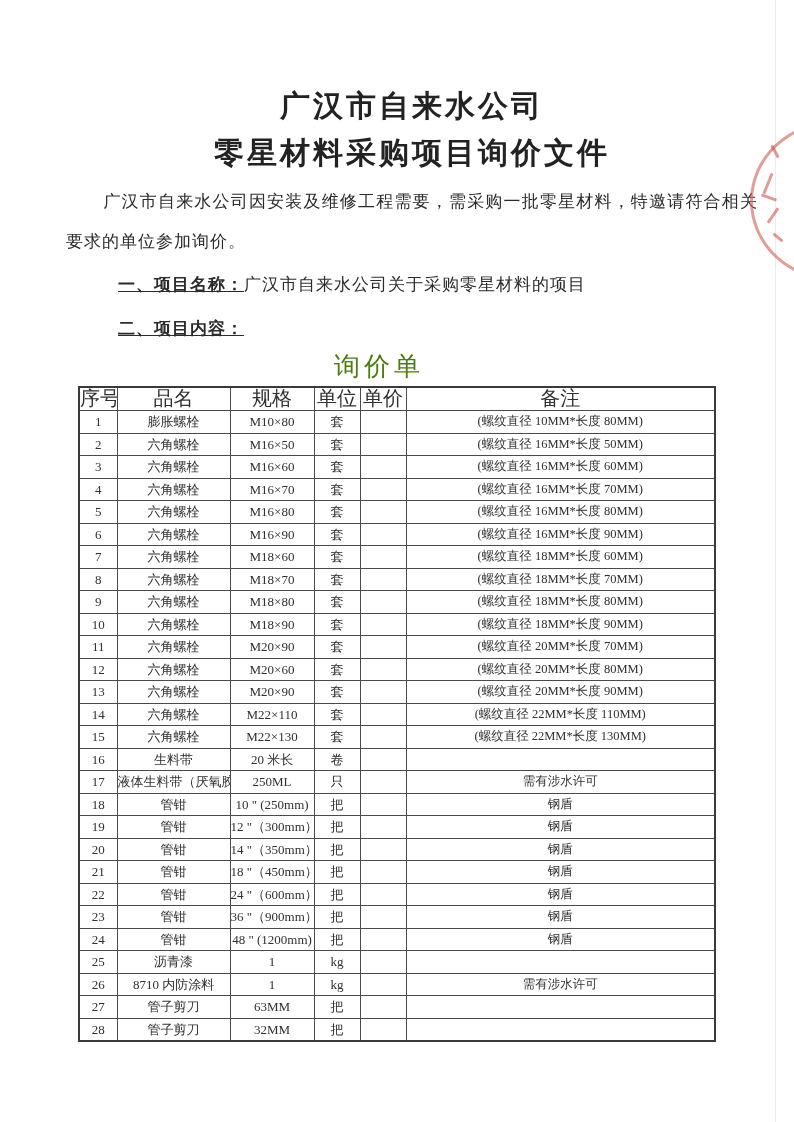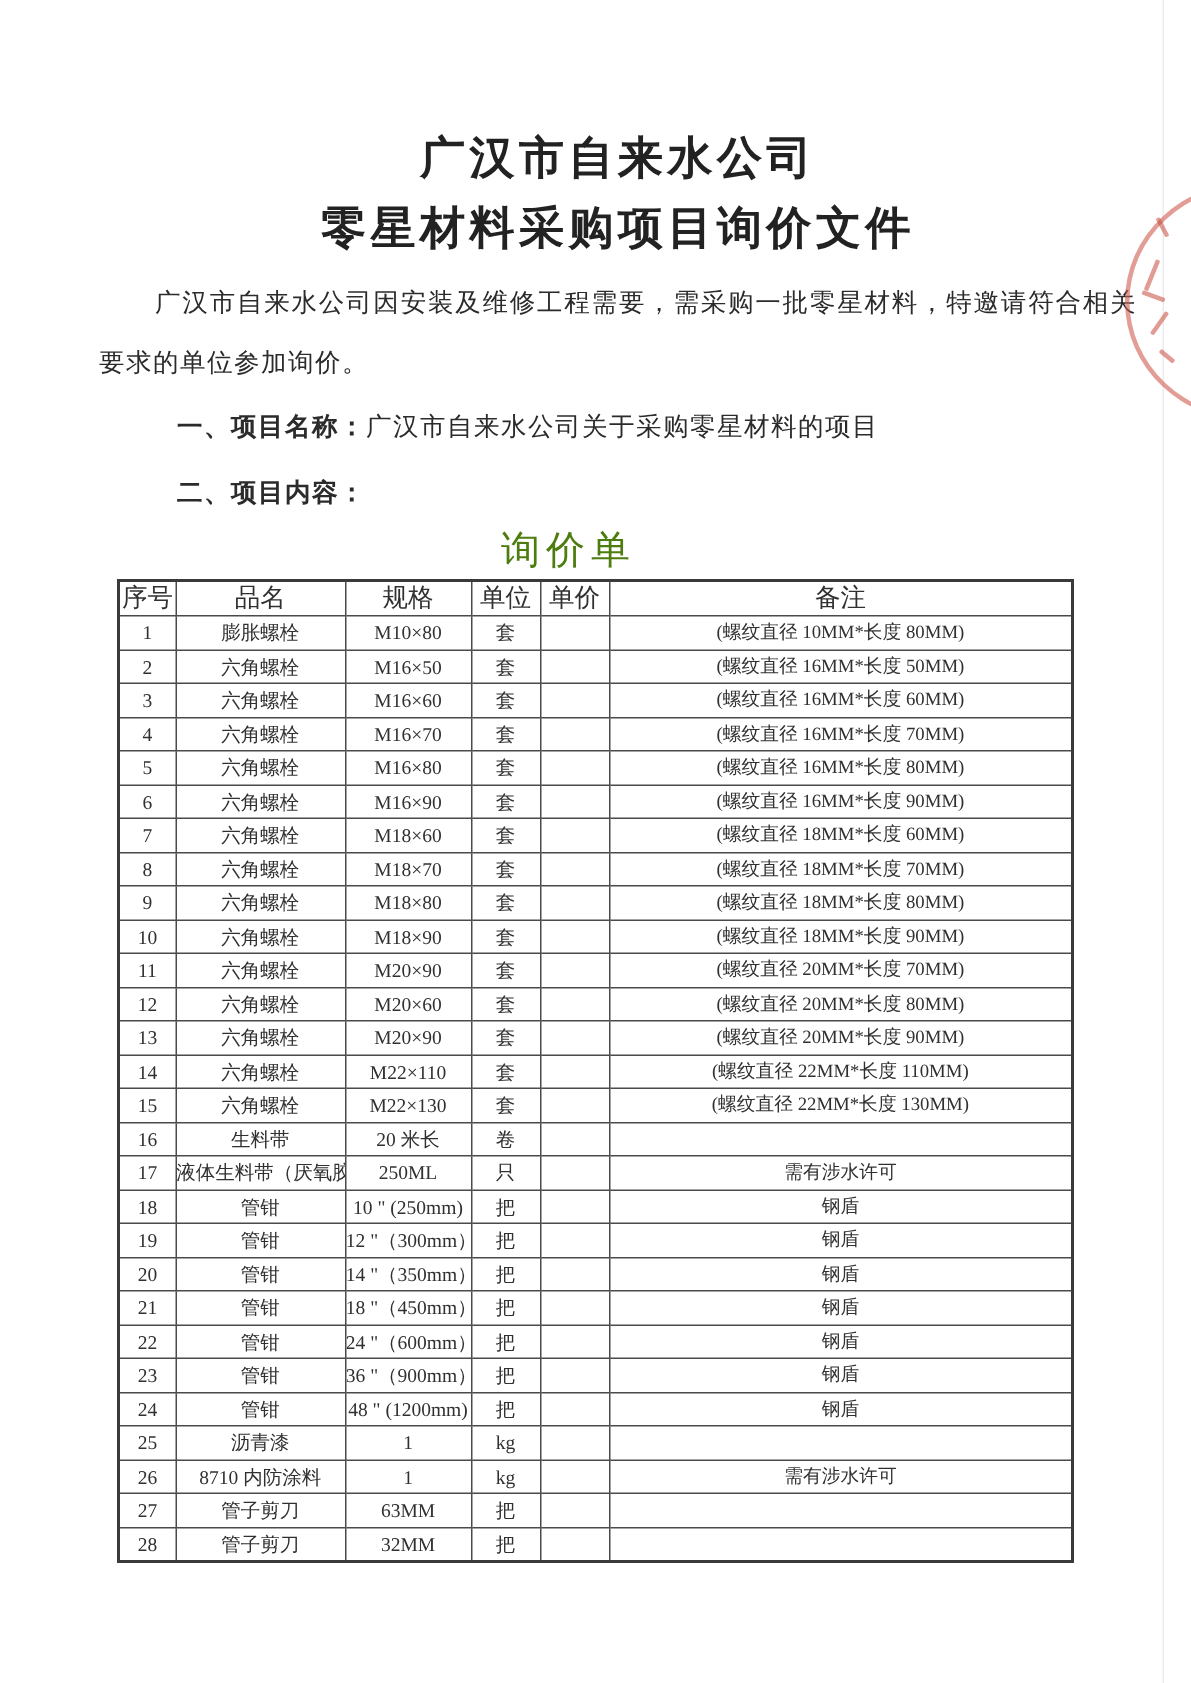--- a/index.html
+++ b/index.html
@@ -70,21 +70,21 @@
     margin: 8px 0 0 0;
     letter-spacing: 1px;
   }
   .section {
     font-size: 17px;
     line-height: 26px;
     margin: 10px 0 0 52px;
     letter-spacing: 1px;
   }
   .section + .section { margin-top: 18px; }
-  .section .label { font-weight: 700; }
+  .section .label { font-weight: 700; text-decoration: underline; }
 
   h2.table-title {
     font-size: 26px;
     font-weight: 400;
     line-height: 34px;
     text-align: center;
     letter-spacing: 4px;
     margin: 8px 0 2px 0;
     transform: translateX(-33px);
     color: #4d7c0f;
@@ -105,21 +105,21 @@
     line-height: 21.5px;
     padding: 0;
     text-align: center;
     font-size: 13px;
     font-weight: 400;
     white-space: nowrap;
     overflow: hidden;
     color: #303030;
   }
   table.inquiry th {
-    font-size: 17px;
+    font-size: 20px;
     height: 22px;
   }
   table.inquiry td:last-child {
     font-size: 12.5px;
     font-family: Liberation Serif, serif;
   }
   col.c-no   { width: 38px; }
   col.c-name { width: 113px; }
   col.c-spec { width: 84px; }
   col.c-unit { width: 46px; }

